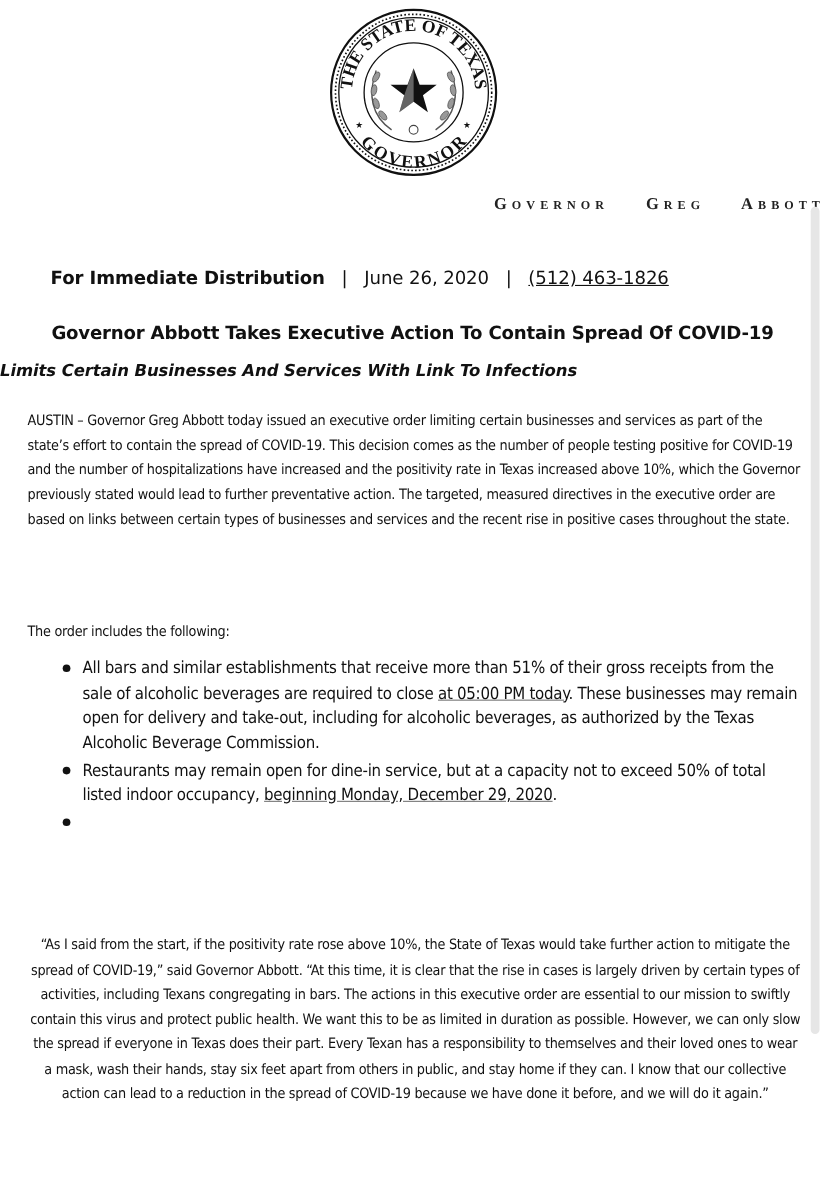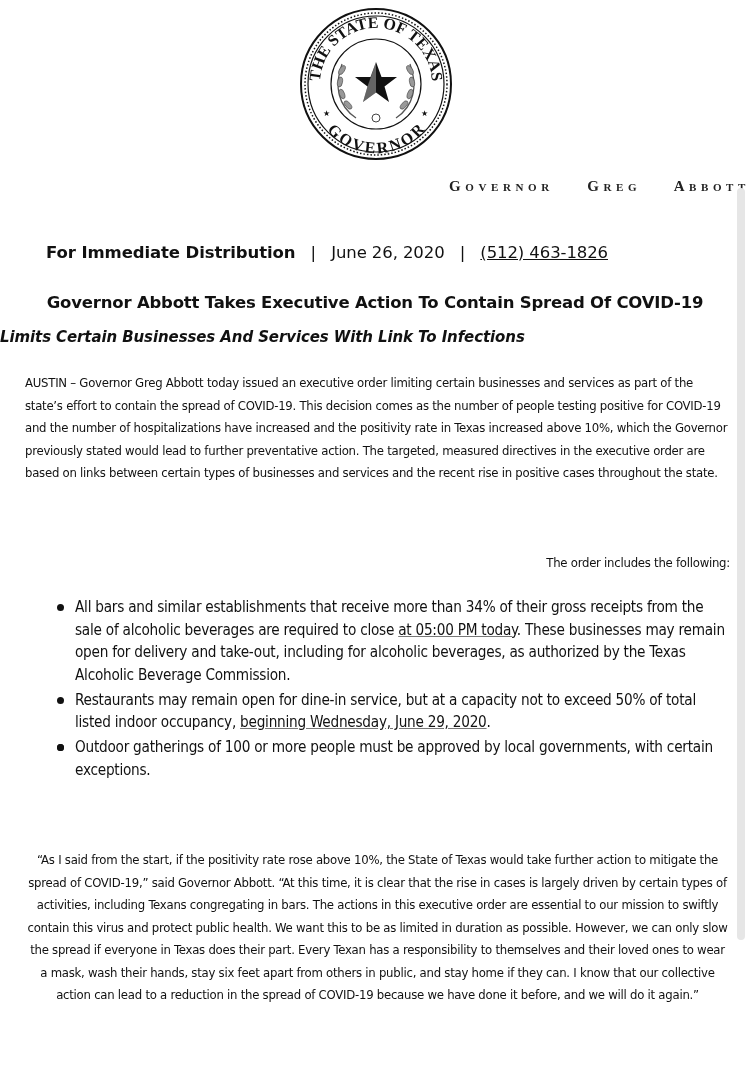--- a/index.html
+++ b/index.html
@@ -31,21 +31,21 @@
       position: absolute; left: 0; width: 750px; top: 328px; text-align: left;
       font-size: 15px; font-weight: bold; font-style: italic; letter-spacing: -0.1px;
     }
     .body-text {
       position: absolute; left: 25px; width: 705px;
       font-size: 13px; line-height: 22.5px; letter-spacing: -0.25px;
       font-family: "DejaVu Sans Condensed", "DejaVu Sans", sans-serif;
       font-stretch: condensed;
     }
     .p1 { top: 372px; }
-    .p2 { top: 552px; text-align: right; }
+    .p2 { top: 564px; }
     .p3 { top: 849px; text-align: center; }
     .bullets {
       position: absolute; left: 25px; width: 705px; top: 596px;
       margin: 0; padding: 0; list-style: none;
       font-size: 15.2px; line-height: 22.5px; letter-spacing: -0.25px;
       font-family: "DejaVu Sans Condensed", "DejaVu Sans", sans-serif;
       font-stretch: condensed;
     }
     .bullets li { position: relative; padding-left: 50px; margin-bottom: 2.5px; }
     .bullets li .dot {
@@ -119,30 +119,26 @@
 
 <div class="headline">Governor Abbott Takes Executive Action To Contain Spread Of COVID-19</div>
 <div class="subhead">Limits Certain Businesses And Services With Link To Infections</div>
 
 <div class="body-text p1">AUSTIN – Governor Greg Abbott today issued an executive order limiting certain businesses and services as part of the state’s effort to contain the spread of COVID-19. This decision comes as the number of people testing positive for COVID-19 and the number of hospitalizations have increased and the positivity rate in Texas increased above 10%, which the Governor previously stated would lead to further preventative action. The targeted, measured directives in the executive order are based on links between certain types of businesses and services and the recent rise in positive cases throughout the state.</div>
 <div class="body-text p2">The order includes the following:</div>
 
 <ul class="bullets">
   <li>
     <span class="dot"></span>
-    <span>All bars and similar establishments that receive more than 34% of their gross receipts from the sale of alcoholic beverages are required to close </span><span class="u">at 05:00 PM today</span><span>. These businesses may remain open for delivery and take-out, including for alcoholic beverages, as authorized by the Texas Alcoholic Beverage Commission.</span>
+    <span>All bars and similar establishments that receive more than 51% of their gross receipts from the sale of alcoholic beverages are required to close </span><span class="u">at 05:00 PM today</span><span>. These businesses may remain open for delivery and take-out, including for alcoholic beverages, as authorized by the Texas Alcoholic Beverage Commission.</span>
   </li>
   <li>
     <span class="dot"></span>
-    <span>Restaurants may remain open for dine-in service, but at a capacity not to exceed 50% of total listed indoor occupancy, </span><span class="u">beginning Wednesday, June 29, 2020</span><span>.</span>
+    <span>Restaurants may remain open for dine-in service, but at a capacity not to exceed 50% of total listed indoor occupancy, </span><span class="u">beginning Monday, December 29, 2020</span><span>.</span>
   </li>
   <li>
     <span class="dot"></span>
-  </li>
-  <li>
-    <span class="dot"></span>
-    <span>Outdoor gatherings of 100 or more people must be approved by local governments, with certain exceptions.</span>
   </li>
 </ul>
 
 <div class="body-text p3">“As I said from the start, if the positivity rate rose above 10%, the State of Texas would take further action to mitigate the spread of COVID-19,” said Governor Abbott. “At this time, it is clear that the rise in cases is largely driven by certain types of activities, including Texans congregating in bars. The actions in this executive order are essential to our mission to swiftly contain this virus and protect public health. We want this to be as limited in duration as possible. However, we can only slow the spread if everyone in Texas does their part. Every Texan has a responsibility to themselves and their loved ones to wear a mask, wash their hands, stay six feet apart from others in public, and stay home if they can. I know that our collective action can lead to a reduction in the spread of COVID-19 because we have done it before, and we will do it again.”</div>
 
 <div class="scrollbar"></div>
 
 </body></html>

